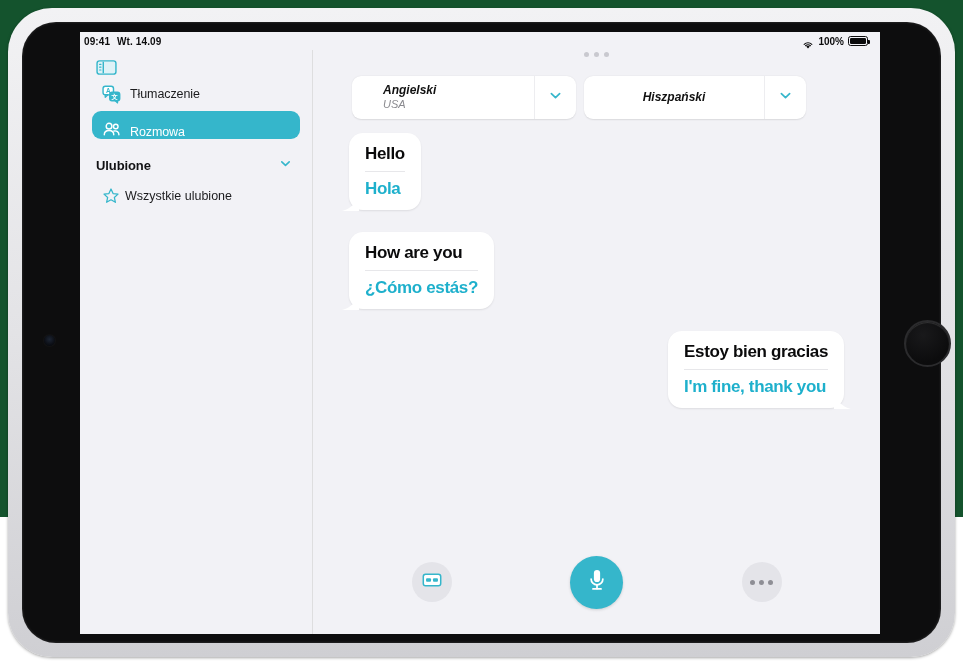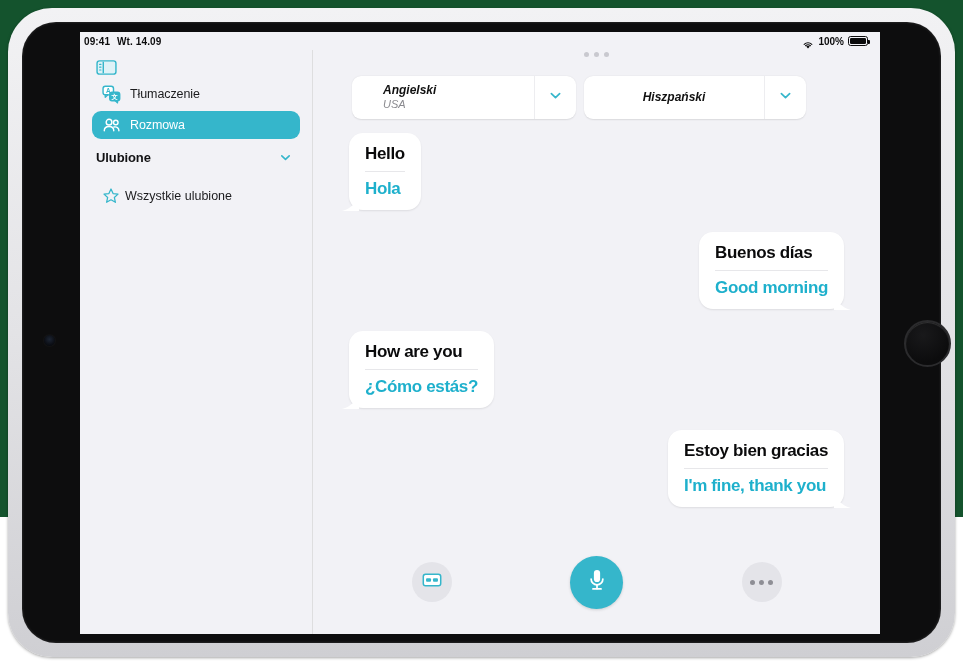--- a/index.html
+++ b/index.html
@@ -73,27 +73,27 @@
     cursor:pointer;
   }
   .app-title{
     font-size:27px;font-weight:bold;color:#000;letter-spacing:-.4px;
     margin:9px 0 10px 4px;
   }
   .nav-item{
     display:flex;align-items:center;gap:9px;height:28px;border-radius:9px;
     padding:0 10px;margin-bottom:3px;cursor:pointer;box-sizing:border-box;
   }
-  .nav-item.active{background:#35b6cb;}
+  .nav-item.active{background:#35b6cb;align-items:flex-end;}
   .nav-label{font-size:12.5px;color:#1b1b1d;letter-spacing:-.1px;}
   .nav-item.active .nav-label{color:#ffffff;}
   .nav-ico{width:19px;height:19px;flex:0 0 19px;display:block;}
 
   .section-head{
-    display:flex;height:30px;margin-top:11px;padding:0 8px 0 4px;cursor:pointer;
+    display:flex;align-items:center;height:30px;margin-top:11px;padding:0 8px 0 4px;cursor:pointer;
   }
   .section-title{font-size:13px;font-weight:bold;color:#121214;flex:1;letter-spacing:-.1px;}
   .fav-item{display:flex;align-items:center;gap:4px;height:28px;padding:0 10px;margin-top:2px;cursor:pointer;}
   .fav-label{font-size:12.5px;color:#1b1b1d;}
 
   
   .main{flex:1;display:flex;flex-direction:column;background:#f2f2f6;min-width:0;position:relative;}
   .grabber{
     position:absolute;left:0;right:0;top:2px;display:flex;justify-content:center;gap:5px;pointer-events:none;
   }
@@ -283,32 +283,20 @@
               <div class="hr"></div>
               <div class="trn">Hola</div>
               <span class="tail">
                 <svg width="17" height="17" viewBox="0 0 17 17">
                     <path d="M17 0 L17 17 L0 17 C9 15 14 9 17 0 Z" fill="#ffffff"></path>
                   </svg>
               </span>
             </div>
           </div>
 
-          <div class="row right">
-            <div class="bubble r">
-              <div class="src">Buenos días</div>
-              <div class="hr"></div>
-              <div class="trn">Good morning</div>
-              <span class="tail">
-                <svg width="17" height="17" viewBox="0 0 17 17">
-                    <path d="M0 0 L0 17 L17 17 C8 15 3 9 0 0 Z" fill="#ffffff"></path>
-                  </svg>
-              </span>
-            </div>
-          </div>
 
           <div class="row left">
             <div class="bubble l">
               <div class="src">How are you</div>
               <div class="hr"></div>
               <div class="trn">¿Cómo estás?</div>
               <span class="tail">
                 <svg width="17" height="17" viewBox="0 0 17 17">
                     <path d="M17 0 L17 17 L0 17 C9 15 14 9 17 0 Z" fill="#ffffff"></path>
                   </svg>

